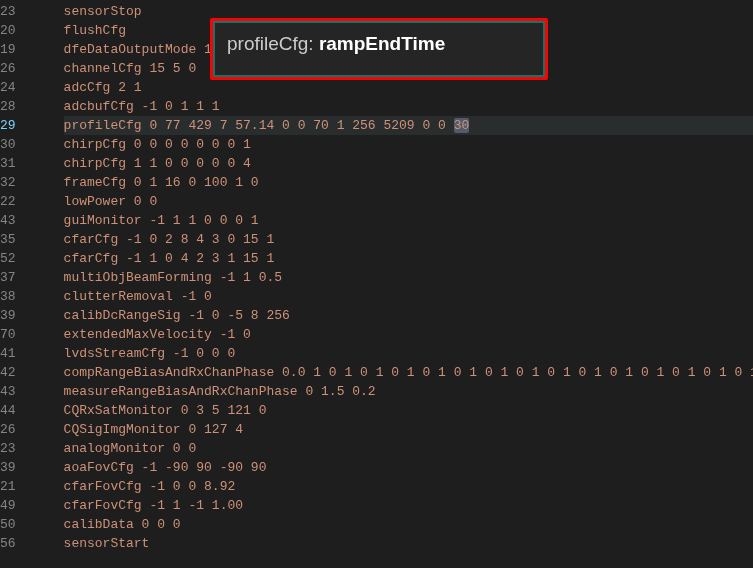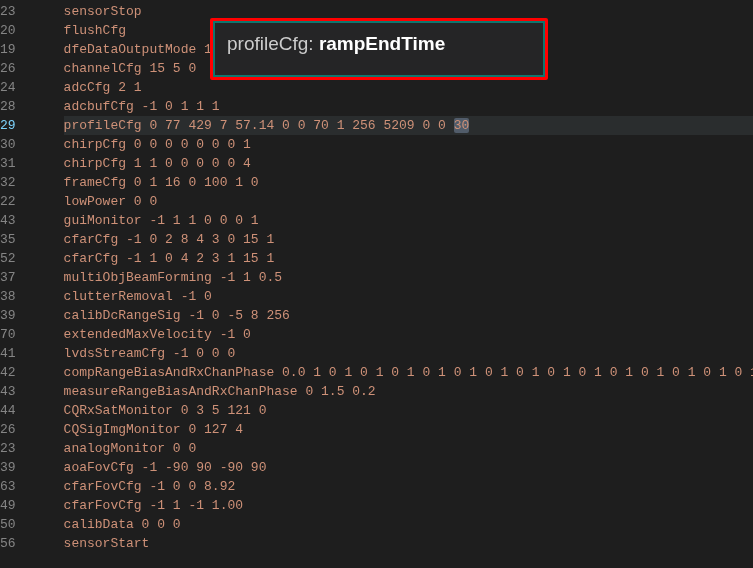--- a/index.html
+++ b/index.html
@@ -107,21 +107,21 @@
       <div class="line-number">38</div>
       <div class="line-number">39</div>
       <div class="line-number">70</div>
       <div class="line-number">41</div>
       <div class="line-number">42</div>
       <div class="line-number">43</div>
       <div class="line-number">44</div>
       <div class="line-number">26</div>
       <div class="line-number">23</div>
       <div class="line-number">39</div>
-      <div class="line-number">63</div>
+      <div class="line-number">21</div>
       <div class="line-number">49</div>
       <div class="line-number">50</div>
       <div class="line-number">56</div>
     </div>
   <div class="code"><div class="line">sensorStop</div><div class="line">flushCfg</div><div class="line">dfeDataOutputMode 1</div><div class="line">channelCfg 15 5 0</div><div class="line">adcCfg 2 1</div><div class="line">adcbufCfg -1 0 1 1 1</div><div class="line current">profileCfg 0 77 429 7 57.14 0 0 70 1 256 5209 0 0 <span class="highlight-token">30</span></div><div class="line">chirpCfg 0 0 0 0 0 0 0 1</div><div class="line">chirpCfg 1 1 0 0 0 0 0 4</div><div class="line">frameCfg 0 1 16 0 100 1 0</div><div class="line">lowPower 0 0</div><div class="line">guiMonitor -1 1 1 0 0 0 1</div><div class="line">cfarCfg -1 0 2 8 4 3 0 15 1</div><div class="line">cfarCfg -1 1 0 4 2 3 1 15 1</div><div class="line">multiObjBeamForming -1 1 0.5</div><div class="line">clutterRemoval -1 0</div><div class="line">calibDcRangeSig -1 0 -5 8 256</div><div class="line">extendedMaxVelocity -1 0</div><div class="line">lvdsStreamCfg -1 0 0 0</div><div class="line">compRangeBiasAndRxChanPhase 0.0 1 0 1 0 1 0 1 0 1 0 1 0 1 0 1 0 1 0 1 0 1 0 1 0 1 0 1 0 1 0 1 0</div><div class="line">measureRangeBiasAndRxChanPhase 0 1.5 0.2</div><div class="line">CQRxSatMonitor 0 3 5 121 0</div><div class="line">CQSigImgMonitor 0 127 4</div><div class="line">analogMonitor 0 0</div><div class="line">aoaFovCfg -1 -90 90 -90 90</div><div class="line">cfarFovCfg -1 0 0 8.92</div><div class="line">cfarFovCfg -1 1 -1 1.00</div><div class="line">calibData 0 0 0</div><div class="line">sensorStart</div></div>
 </div>
 
 <div class="tooltip-box">
   <div class="tooltip-inner">
     <div class="tooltip-title">

